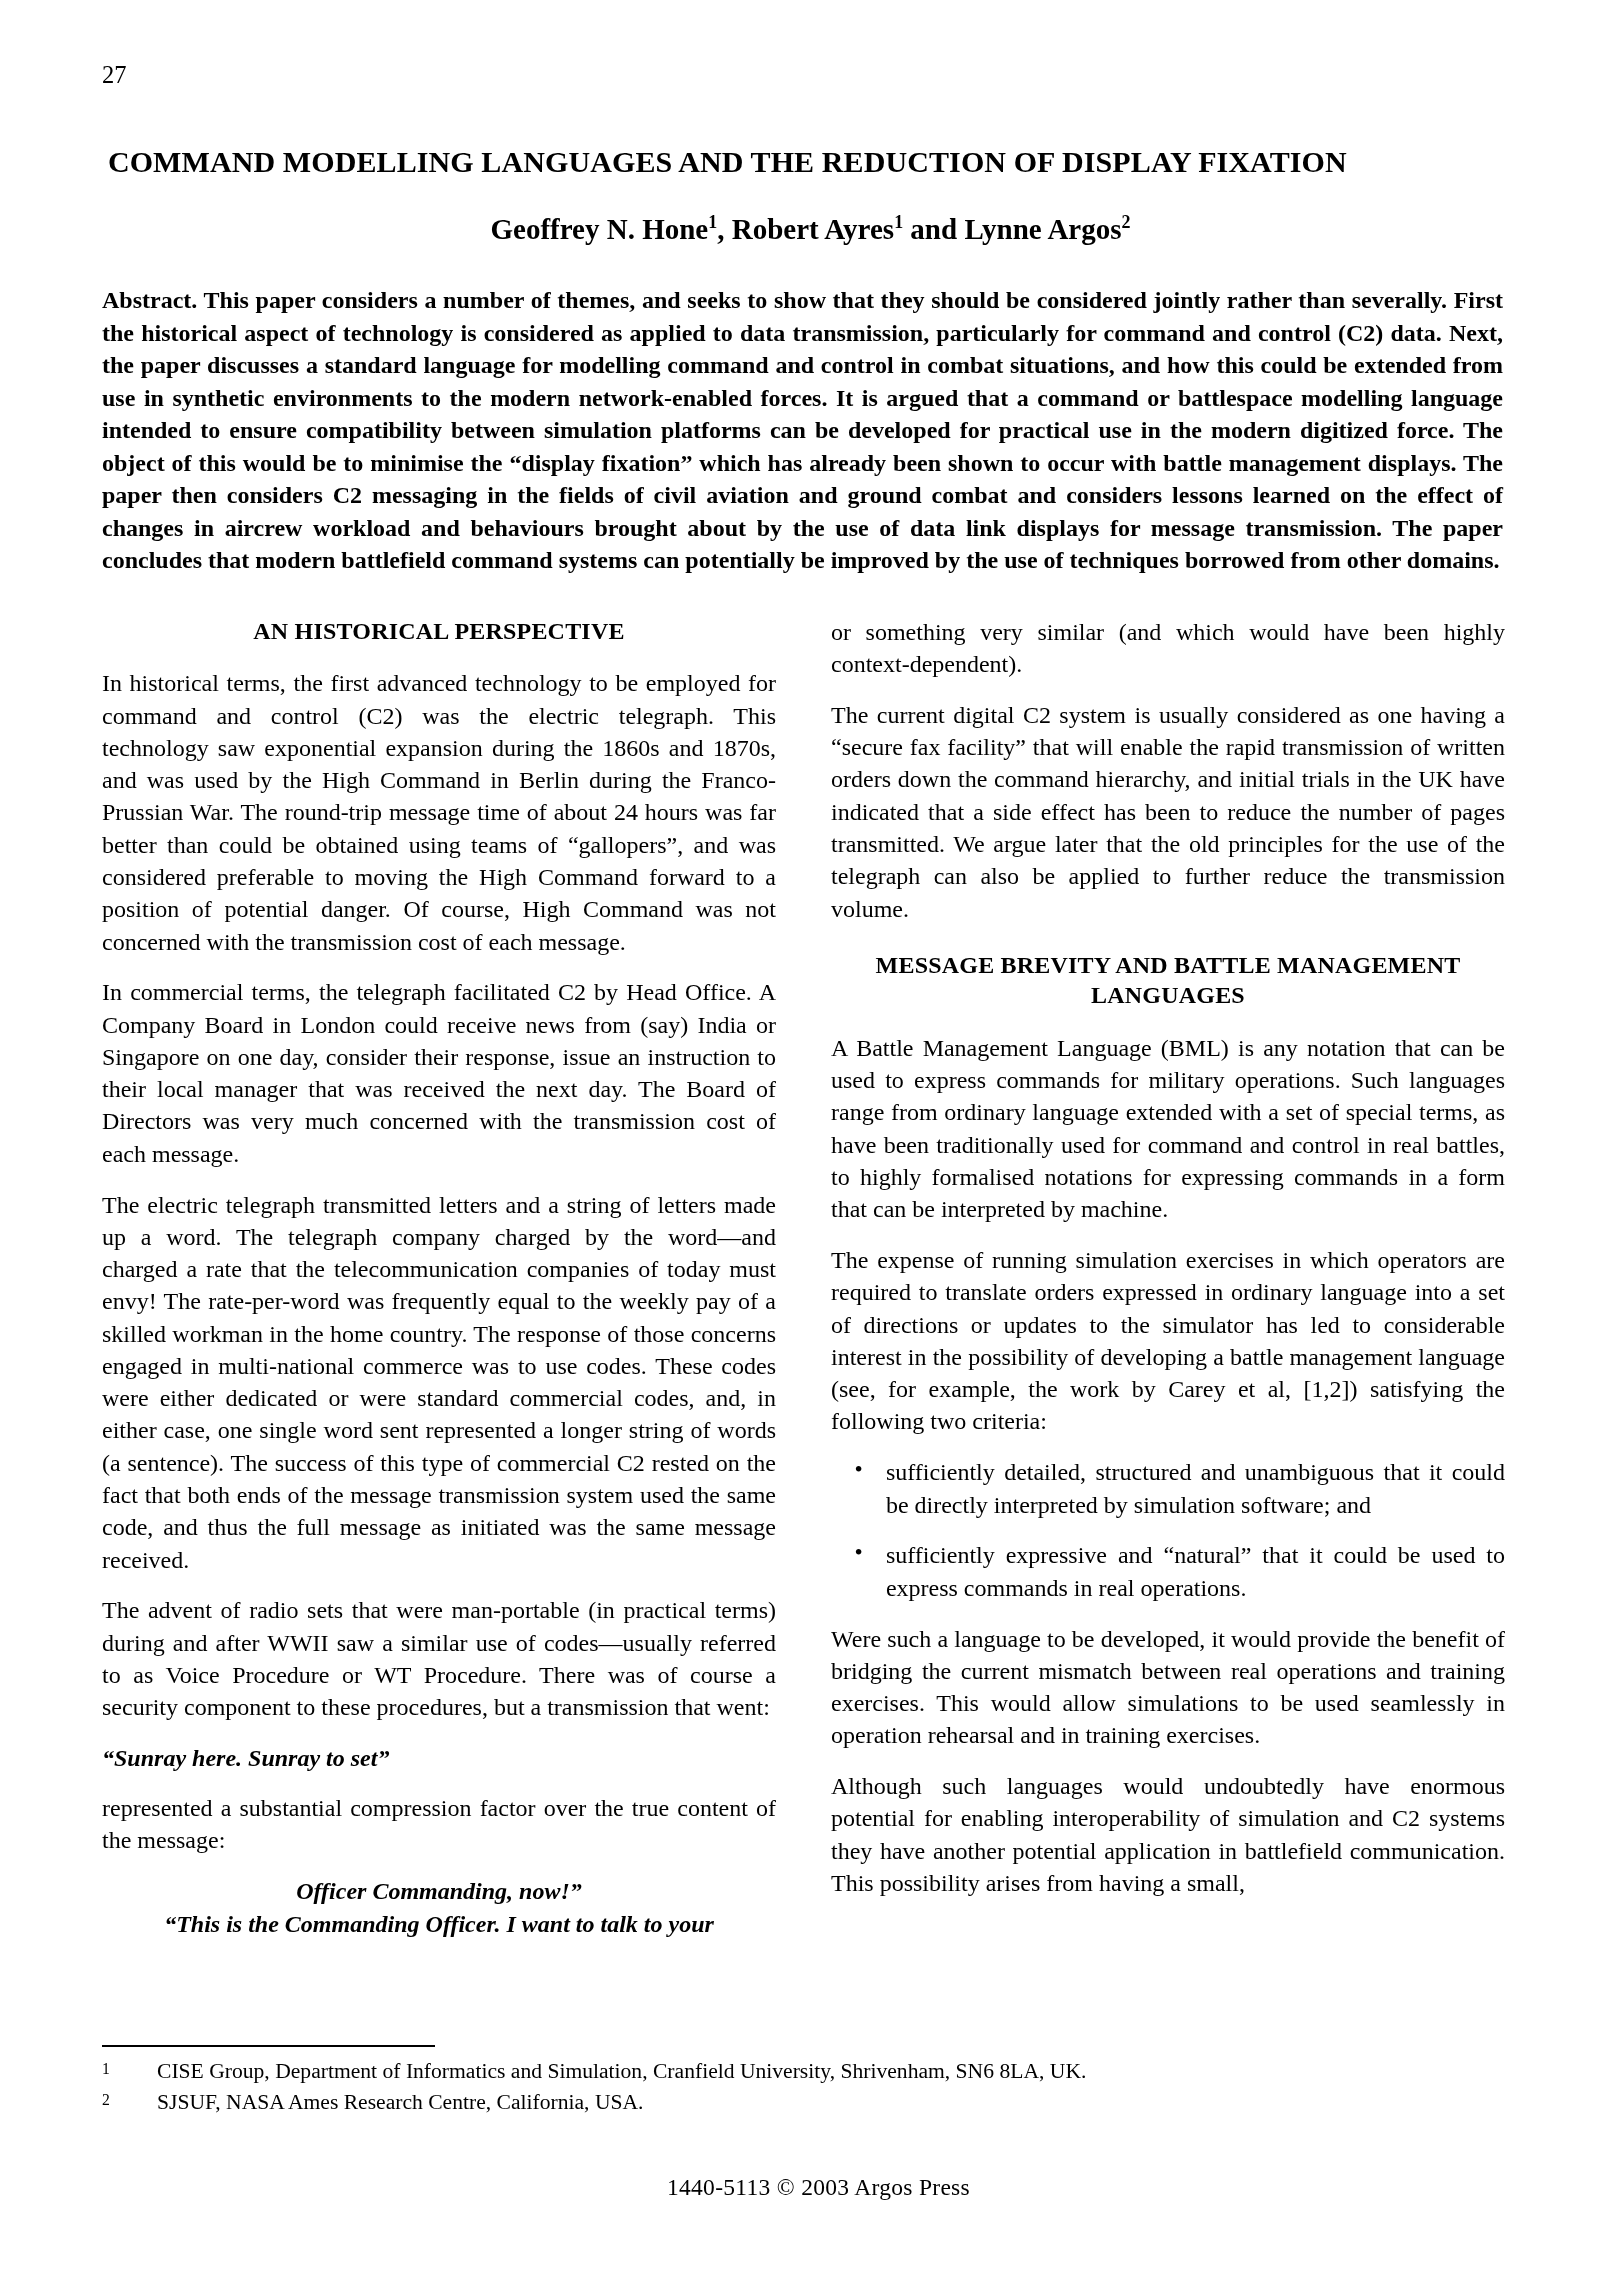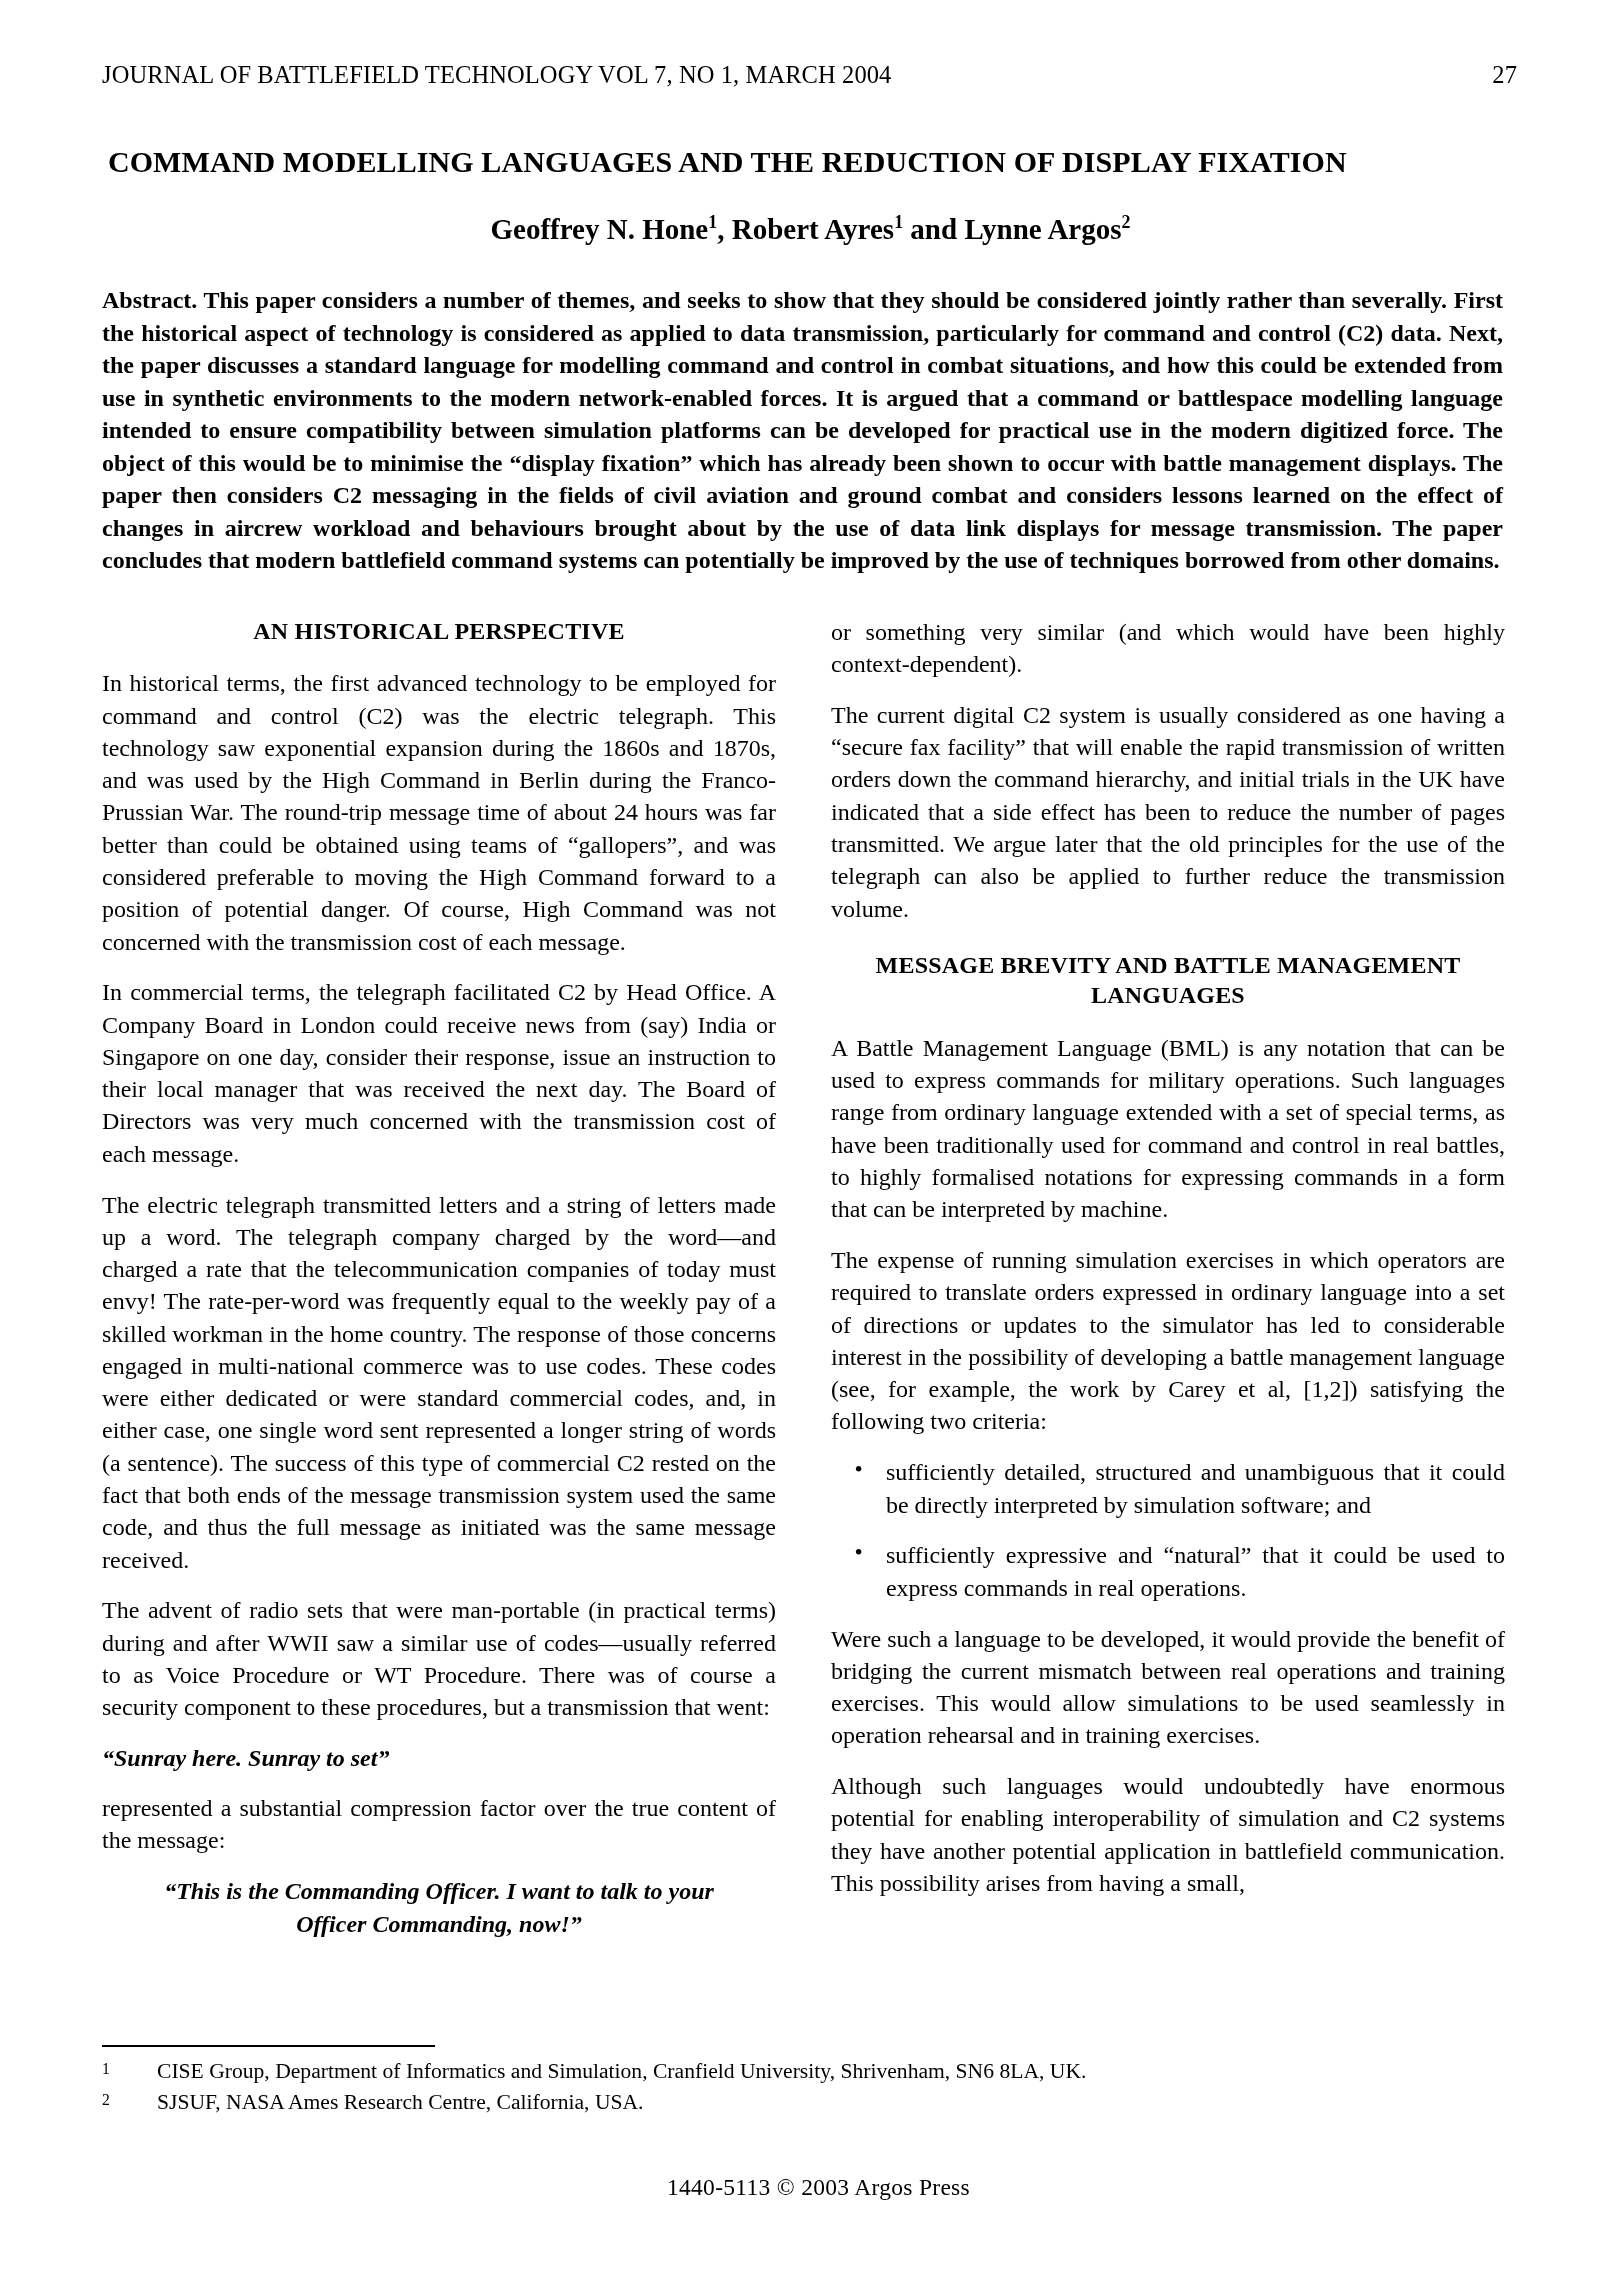--- a/index.html
+++ b/index.html
@@ -163,21 +163,20 @@
     font-size: 23.5px;
     letter-spacing: 0.3px;
   }
 </style>
 </head>
 <body>
 
 <div class="page">
 
   <div class="running-head">
-    <div class="rh-left">JOURNAL OF BATTLEFIELD TECHNOLOGY VOL 7, NO 1, MARCH 2004</div>
     <div class="rh-page">27</div>
   </div>
 
   <h1 class="paper-title">COMMAND MODELLING LANGUAGES AND THE REDUCTION OF DISPLAY FIXATION</h1>
 
   <div class="authors">
     <span>Geoffrey N. Hone</span><sup>1</sup><span>, </span><span>Robert Ayres</span><sup>1</sup><span> and </span><span>Lynne Argos</span><sup>2</sup>
   </div>
 
   <div class="abstract">Abstract. This paper considers a number of themes, and seeks to show that they should be considered jointly rather than severally. First the historical aspect of technology is considered as applied to data transmission, particularly for command and control (C2) data. Next, the paper discusses a standard language for modelling command and control in combat situations, and how this could be extended from use in synthetic environments to the modern network-enabled forces. It is argued that a command or battlespace modelling language intended to ensure compatibility between simulation platforms can be developed for practical use in the modern digitized force. The object of this would be to minimise the “display fixation” which has already been shown to occur with battle management displays. The paper then considers C2 messaging in the fields of civil aviation and ground combat and considers lessons learned on the effect of changes in aircrew workload and behaviours brought about by the use of data link displays for message transmission. The paper concludes that modern battlefield command systems can potentially be improved by the use of techniques borrowed from other domains.</div>
@@ -186,22 +185,22 @@
 
     <div class="col">
       <h2 class="section-heading">AN HISTORICAL PERSPECTIVE</h2>
       <p class="body">In historical terms, the first advanced technology to be employed for command and control (C2) was the electric telegraph. This technology saw exponential expansion during the 1860s and 1870s, and was used by the High Command in Berlin during the Franco-Prussian War. The round-trip message time of about 24 hours was far better than could be obtained using teams of “gallopers”, and was considered preferable to moving the High Command forward to a position of potential danger. Of course, High Command was not concerned with the transmission cost of each message.</p>
       <p class="body">In commercial terms, the telegraph facilitated C2 by Head Office. A Company Board in London could receive news from (say) India or Singapore on one day, consider their response, issue an instruction to their local manager that was received the next day. The Board of Directors was very much concerned with the transmission cost of each message.</p>
       <p class="body">The electric telegraph transmitted letters and a string of letters made up a word. The telegraph company charged by the word—and charged a rate that the telecommunication companies of today must envy! The rate-per-word was frequently equal to the weekly pay of a skilled workman in the home country. The response of those concerns engaged in multi-national commerce was to use codes. These codes were either dedicated or were standard commercial codes, and, in either case, one single word sent represented a longer string of words (a sentence). The success of this type of commercial C2 rested on the fact that both ends of the message transmission system used the same code, and thus the full message as initiated was the same message received.</p>
       <p class="body">The advent of radio sets that were man-portable (in practical terms) during and after WWII saw a similar use of codes—usually referred to as Voice Procedure or WT Procedure. There was of course a security component to these procedures, but a transmission that went:</p>
       <div class="quote-line">“Sunray here. Sunray to set”</div>
       <p class="body">represented a substantial compression factor over the true content of the message:</p>
       <div class="quote-block">
+        <div>Officer Commanding, now!”</div>
         <div>“This is the Commanding Officer. I want to talk to your</div>
-        <div>Officer Commanding, now!”</div>
       </div>
     </div>
 
     <div class="col">
       <p class="body">or something very similar (and which would have been highly context-dependent).</p>
       <p class="body">The current digital C2 system is usually considered as one having a “secure fax facility” that will enable the rapid transmission of written orders down the command hierarchy, and initial trials in the UK have indicated that a side effect has been to reduce the number of pages transmitted. We argue later that the old principles for the use of the telegraph can also be applied to further reduce the transmission volume.</p>
       <h2 class="section-heading spaced-top">
         <span>MESSAGE BREVITY AND BATTLE MANAGEMENT</span><br>
         <span>LANGUAGES</span>
       </h2>

